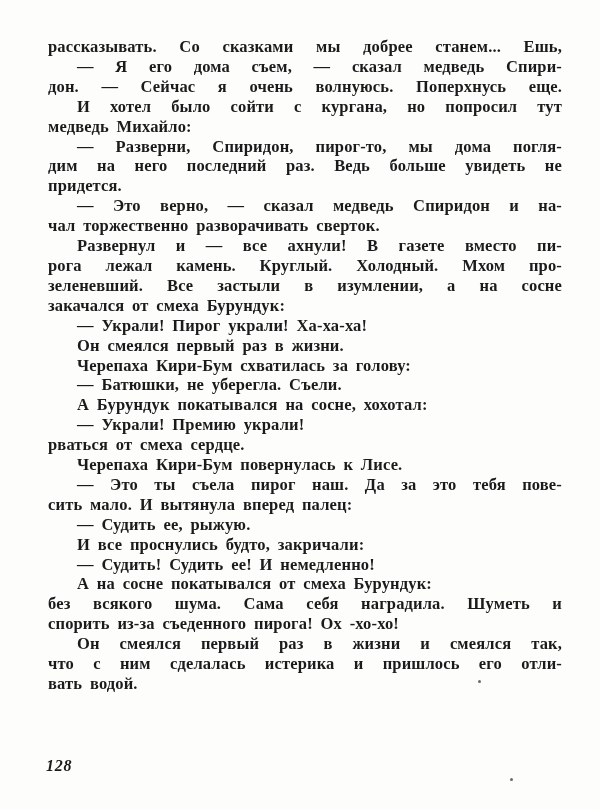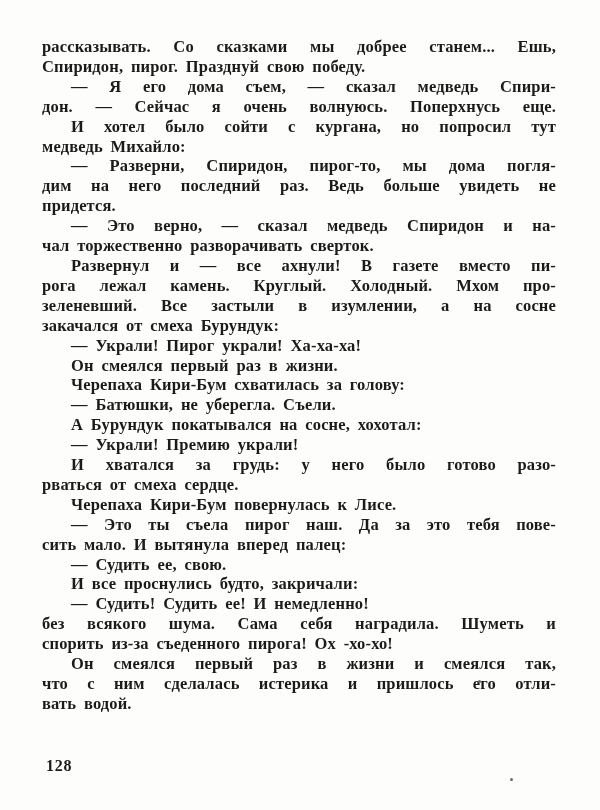--- a/index.html
+++ b/index.html
@@ -15,21 +15,21 @@
   .page {
     position: relative;
     width: 600px;
     height: 810px;
     background: #fdfdfc;
     font-family: "Liberation Serif", "DejaVu Serif", serif;
     color: #1b1b1b;
   }
   .text-block {
     position: absolute;
-    left: 42px;
+    left: 48px;
     top: 37px;
     width: 514px;
   }
   .line {
     font-size: 16.5px;
     line-height: 19.9px;
     font-weight: 700;
     letter-spacing: 0.15px;
     word-spacing: 3.5px;
     text-align: left;
@@ -44,63 +44,63 @@
     text-indent: 29px;
   }
   .pageno {
     position: absolute;
     left: 46px;
     top: 756px;
     font-size: 16px;
     line-height: 19px;
     font-weight: 700;
     letter-spacing: 0.8px;
+    font-style: italic;
   }
   .speck {
     position: absolute;
     width: 3px;
     height: 3px;
     border-radius: 50%;
     background: #6a6a6a;
   }
 </style>
 </head>
 <body>
 
 <div class="page">
   <div class="text-block">
       <div class="line just">рассказывать. Со сказками мы добрее станем... Ешь,</div>
-      <div class="line">Спиридон, пирог. Празднуй свою победу.</div>
       <div class="line indent just">— Я его дома съем, — сказал медведь Спири-</div>
       <div class="line just">дон. — Сейчас я очень волнуюсь. Поперхнусь еще.</div>
       <div class="line indent just">И хотел было сойти с кургана, но попросил тут</div>
       <div class="line">медведь Михайло:</div>
       <div class="line indent just">— Разверни, Спиридон, пирог-то, мы дома погля-</div>
       <div class="line just">дим на него последний раз. Ведь больше увидеть не</div>
       <div class="line">придется.</div>
       <div class="line indent just">— Это верно, — сказал медведь Спиридон и на-</div>
       <div class="line">чал торжественно разворачивать сверток.</div>
       <div class="line indent just">Развернул и — все ахнули! В газете вместо пи-</div>
       <div class="line just">рога лежал камень. Круглый. Холодный. Мхом про-</div>
       <div class="line just">зеленевший. Все застыли в изумлении, а на сосне</div>
       <div class="line">закачался от смеха Бурундук:</div>
       <div class="line indent">— Украли! Пирог украли! Ха-ха-ха!</div>
       <div class="line indent">Он смеялся первый раз в жизни.</div>
       <div class="line indent">Черепаха Кири-Бум схватилась за голову:</div>
       <div class="line indent">— Батюшки, не уберегла. Съели.</div>
       <div class="line indent">А Бурундук покатывался на сосне, хохотал:</div>
       <div class="line indent">— Украли! Премию украли!</div>
-      <div class="line indent just">И хватался за грудь: у него было готово разо-</div>
       <div class="line">рваться от смеха сердце.</div>
       <div class="line indent">Черепаха Кири-Бум повернулась к Лисе.</div>
       <div class="line indent just">— Это ты съела пирог наш. Да за это тебя пове-</div>
       <div class="line">сить мало. И вытянула вперед палец:</div>
-      <div class="line indent">— Судить ее, свою.</div>
+      <div class="line indent">— Судить ее, рыжую.</div>
       <div class="line indent">И все проснулись будто, закричали:</div>
       <div class="line indent">— Судить! Судить ее! И немедленно!</div>
+      <div class="line indent">А на сосне покатывался от смеха Бурундук:</div>
       <div class="line just">без всякого шума. Сама себя наградила. Шуметь и</div>
       <div class="line">спорить из-за съеденного пирога! Ох -хо-хо!</div>
       <div class="line indent just">Он смеялся первый раз в жизни и смеялся так,</div>
       <div class="line just">что с ним сделалась истерика и пришлось его отли-</div>
       <div class="line">вать водой.</div>
     </div>
   <div class="pageno">128</div>
 <div class="speck" style="left: 478px; top: 680px;"></div>
     <div class="speck" style="left: 510px; top: 778px;"></div>
   </div>

